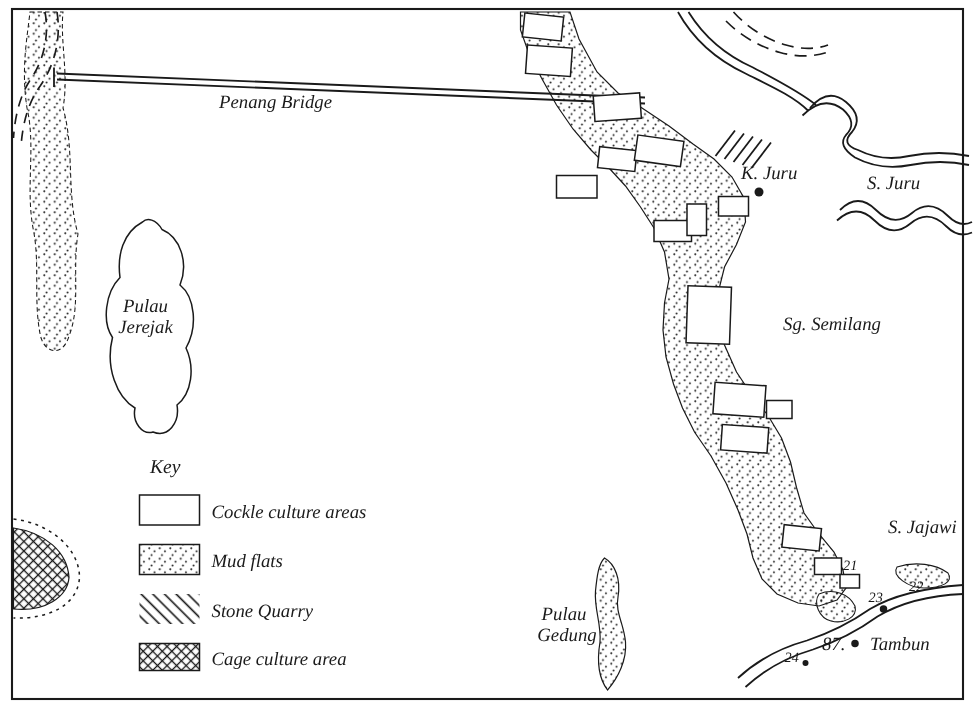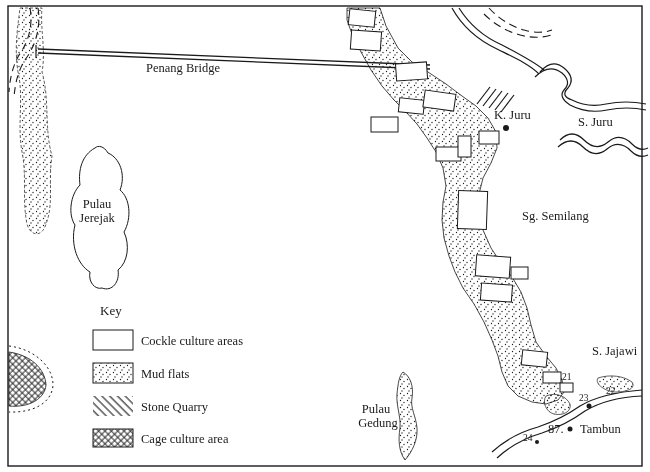--- a/index.html
+++ b/index.html
@@ -1,20 +1,21 @@
 <!DOCTYPE html>
 <html><head>
 <meta charset="utf-8">
 <style>
   html,body{margin:0;padding:0;background:#ffffff;}
   .map-wrap{
     position:relative;
     width:650px;height:472px;
     background:#ffffff;
     font-family:"Liberation Serif", serif;
+    font-style:italic;
   }
   svg{position:absolute;left:0;top:0;}
   svg text{
     font-family:"Liberation Serif", serif;
     fill:#1a1a1a;
   }
   .lbl{font-size:12.5px;}
   .lbl-sm{font-size:9.5px;}
   .key-title{font-size:13px;}
 </style>

